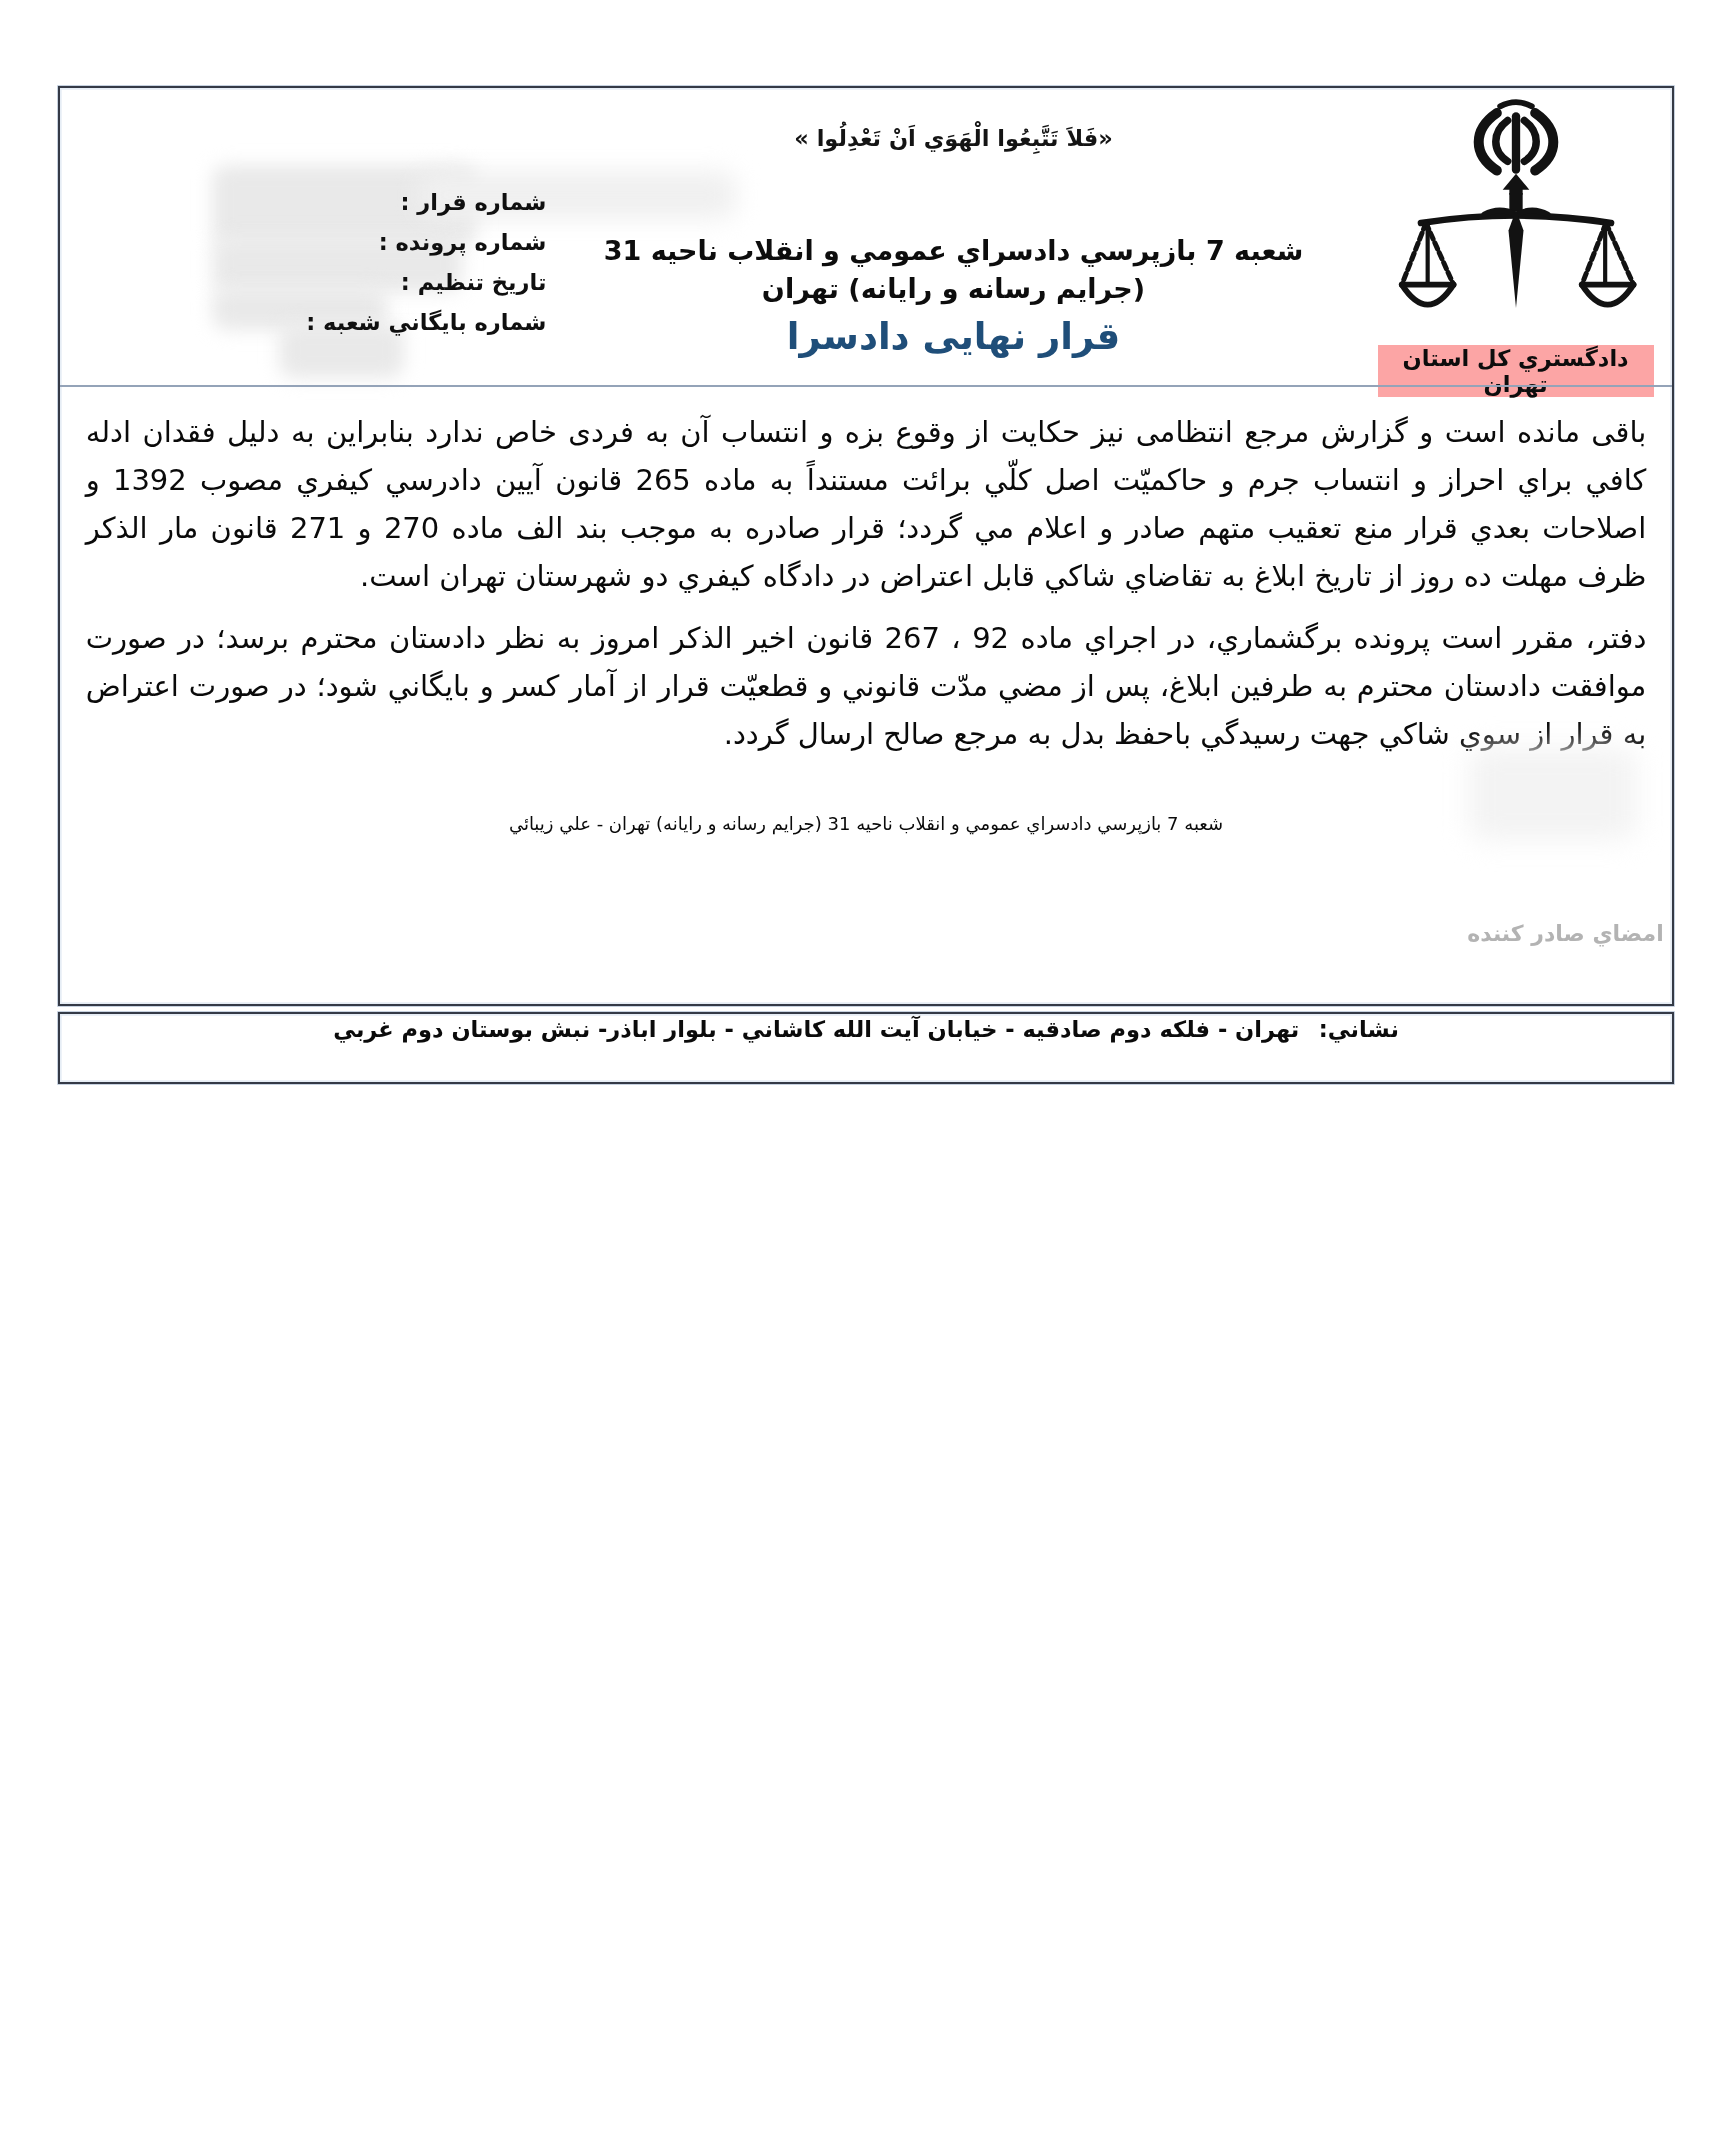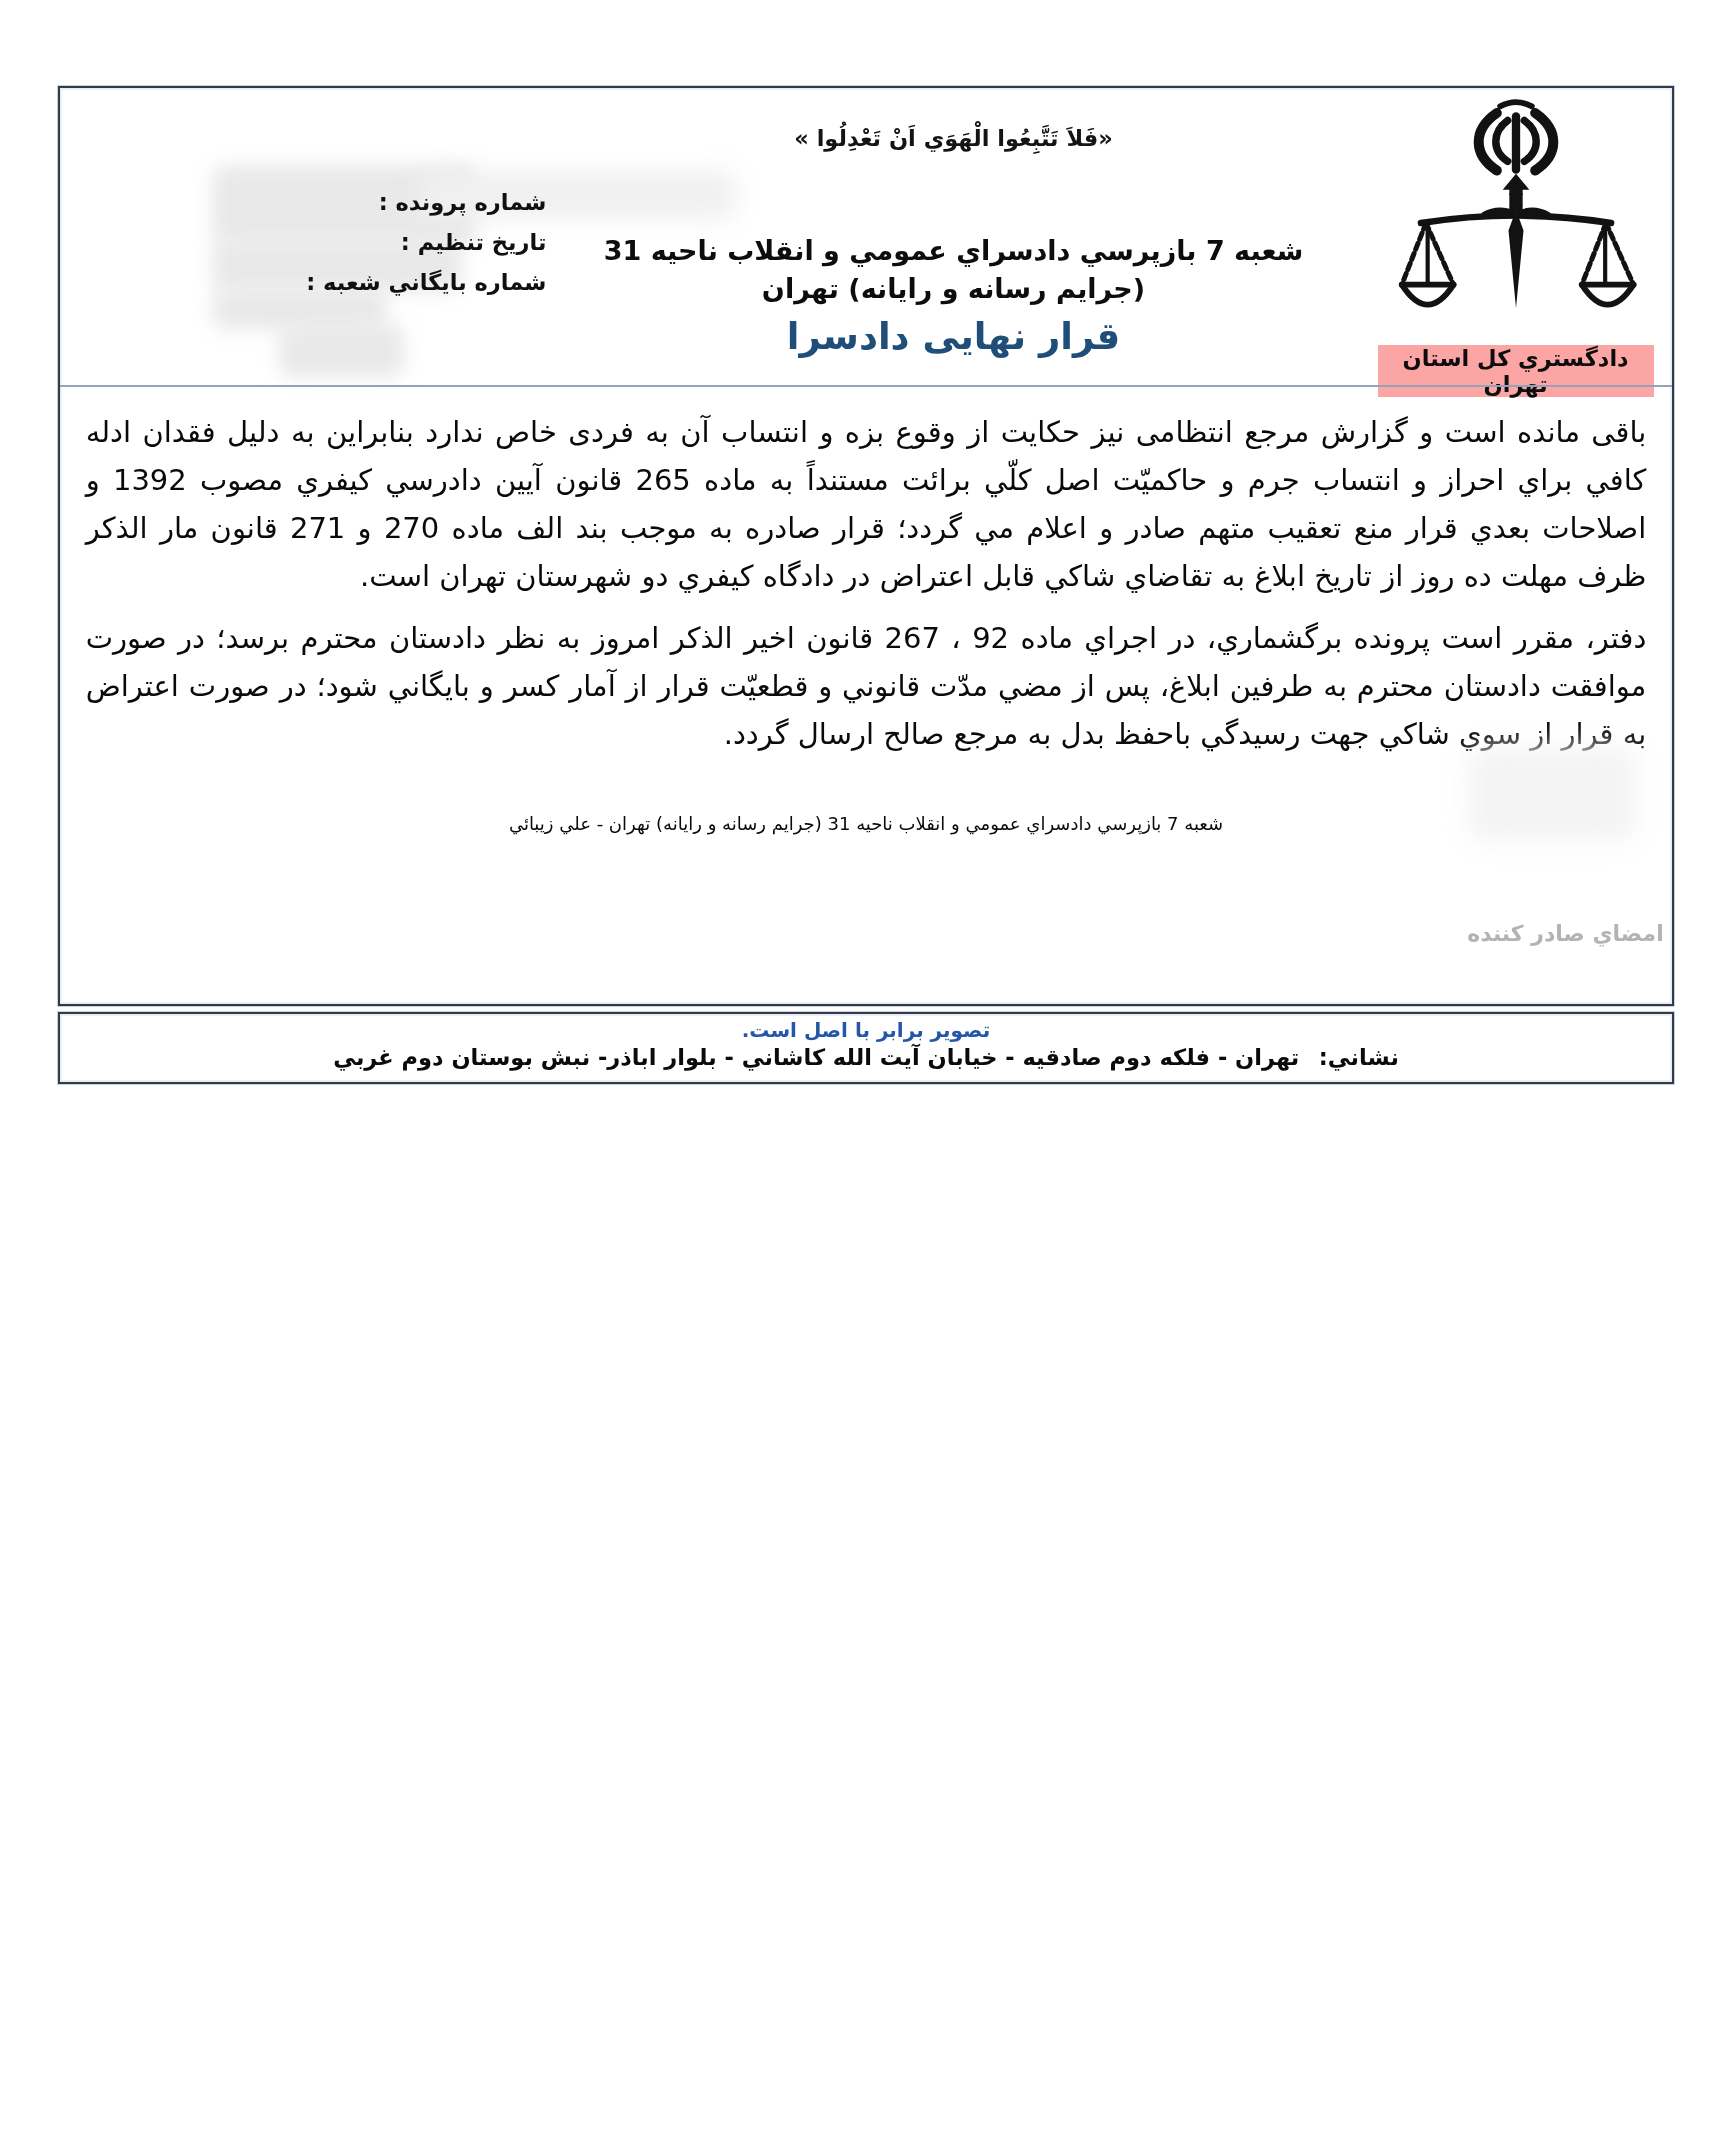--- a/index.html
+++ b/index.html
@@ -116,20 +116,21 @@
 
       <div class="blur b1"></div>
       <div class="blur b5"></div>
       <div class="blur b2"></div>
       <div class="blur b3"></div>
       <div class="blur b4"></div>
 
       <div class="quote">«فَلاَ تَتَّبِعُوا الْهَوَي اَنْ تَعْدِلُوا »</div>
 
       <div class="form-labels">
+        <div>شماره قرار :</div>
         <div>شماره پرونده :</div>
         <div>تاریخ تنظیم :</div>
         <div>شماره بایگاني شعبه :</div>
       </div>
 
       <div class="center-header">
         <div class="court-line">شعبه 7 بازپرسي دادسراي عمومي و انقلاب ناحيه 31 (جرايم رسانه و رايانه) تهران</div>
         <div class="doc-title">قرار نهایی دادسرا</div>
       </div>
 
@@ -178,21 +179,20 @@
       <div class="signature-line">شعبه 7 بازپرسي دادسراي عمومي و انقلاب ناحیه 31 (جرایم رسانه و رایانه) تهران - علي زیبائي</div>
     </div>
 
     <div class="blur b6"></div>
 
     <div class="issuer-sig">امضاي صادر کننده</div>
 
   </div>
 
   <div class="footer-box">
-    <div class="cert-line">تصویر برابر با اصل است.</div>
     <div class="address-line">
       <span class="lbl">نشاني:</span>
       <span>تهران - فلکه دوم صادقیه - خیابان آیت الله کاشاني - بلوار اباذر- نبش بوستان دوم غربي</span>
     </div>
   </div>
 
 </div>
 
 
 </body></html>

